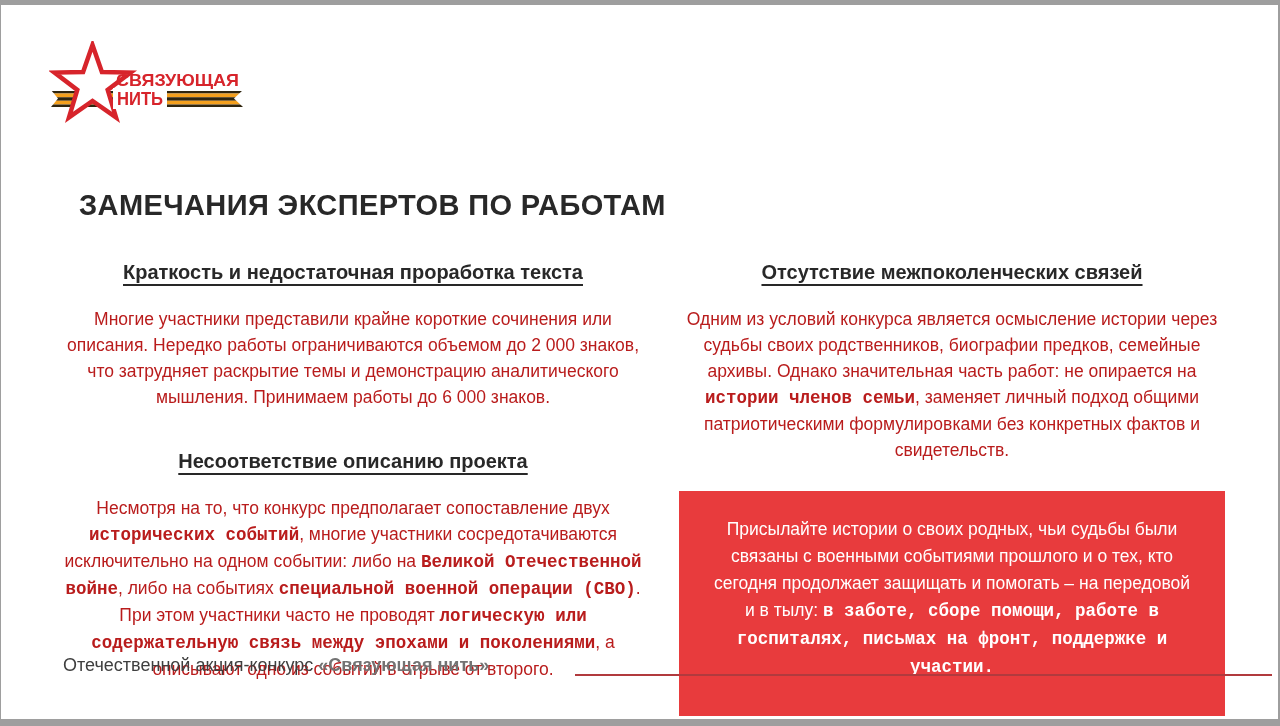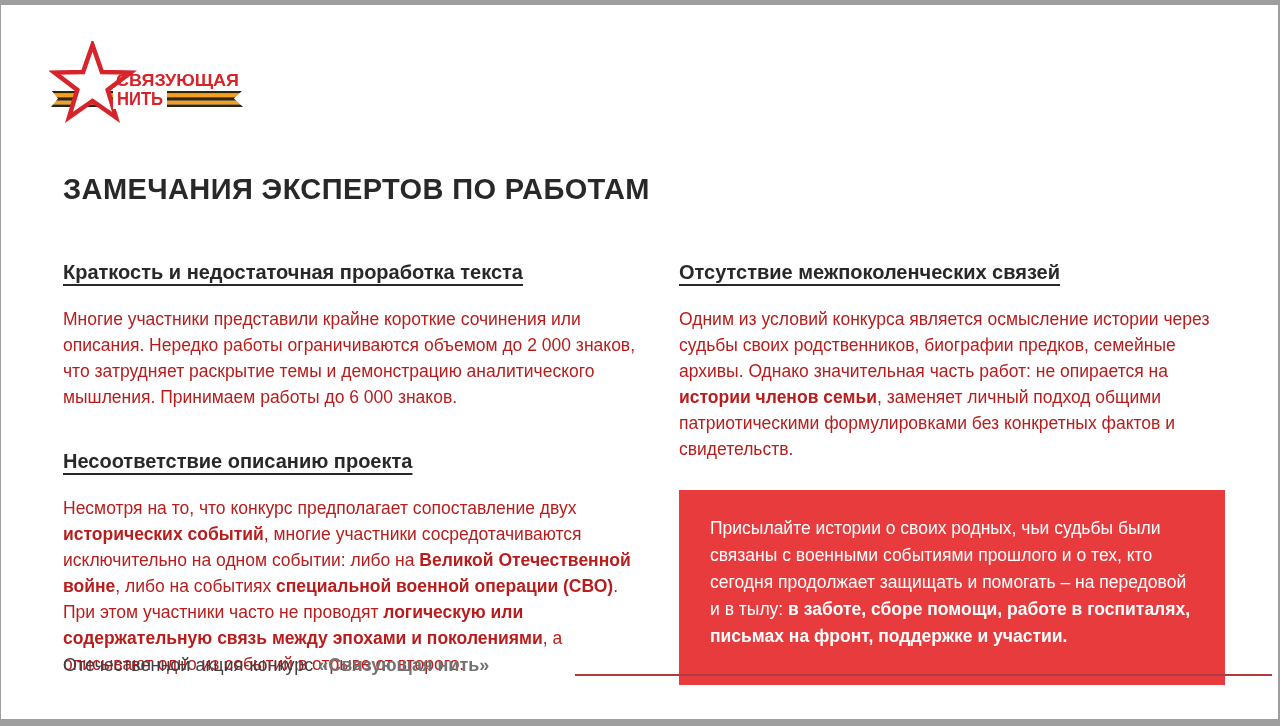--- a/index.html
+++ b/index.html
@@ -6,40 +6,41 @@
   html, body { margin: 0; padding: 0; background: #ffffff; }
   body {
     font-family: "Liberation Sans", "DejaVu Sans", sans-serif;
     width: 1280px;
   }
   .frame {
     width: 1280px;
     height: 726px;
     background: #9e9e9e;
     padding: 5px 2px 7px 1px;
+    text-align: center;
   }
   .slide {
     position: relative;
     width: 100%;
     height: 100%;
     background: #ffffff;
     overflow: hidden;
   }
   .logo {
     position: absolute;
     left: 48px;
     top: 36px;
     width: 200px;
     height: 95px;
   }
   .page-title {
     position: absolute;
     left: 62px;
     top: 168px;
-    margin: 0;
+    margin: 16px;
     font-size: 29px;
     font-weight: bold;
     letter-spacing: 0.4px;
     color: #282828;
     white-space: nowrap;
   }
   .col { position: absolute; top: 256px; }
   .col-left  { left: 62px;  width: 580px; }
   .col-right { left: 678px; width: 546px; }
   .col h2 {
@@ -52,21 +53,21 @@
     text-underline-offset: 5px;
     white-space: nowrap;
   }
   .col p {
     margin: 22px 0 0 0;
     font-size: 17.5px;
     line-height: 26px;
     color: #b91c1c;
   }
   .col section + section { margin-top: 40px; }
-  .seg-bold { font-weight: bold; }
+  .seg-bold { font-weight: bold; font-family: Liberation Mono, monospace; }
   .callout {
     margin-top: 28px;
     width: 546px;
     background: #e83b3d;
     padding: 25px 31px 35px 31px;
   }
   .callout p {
     margin: 0;
     font-size: 17.5px;
     line-height: 27px;

